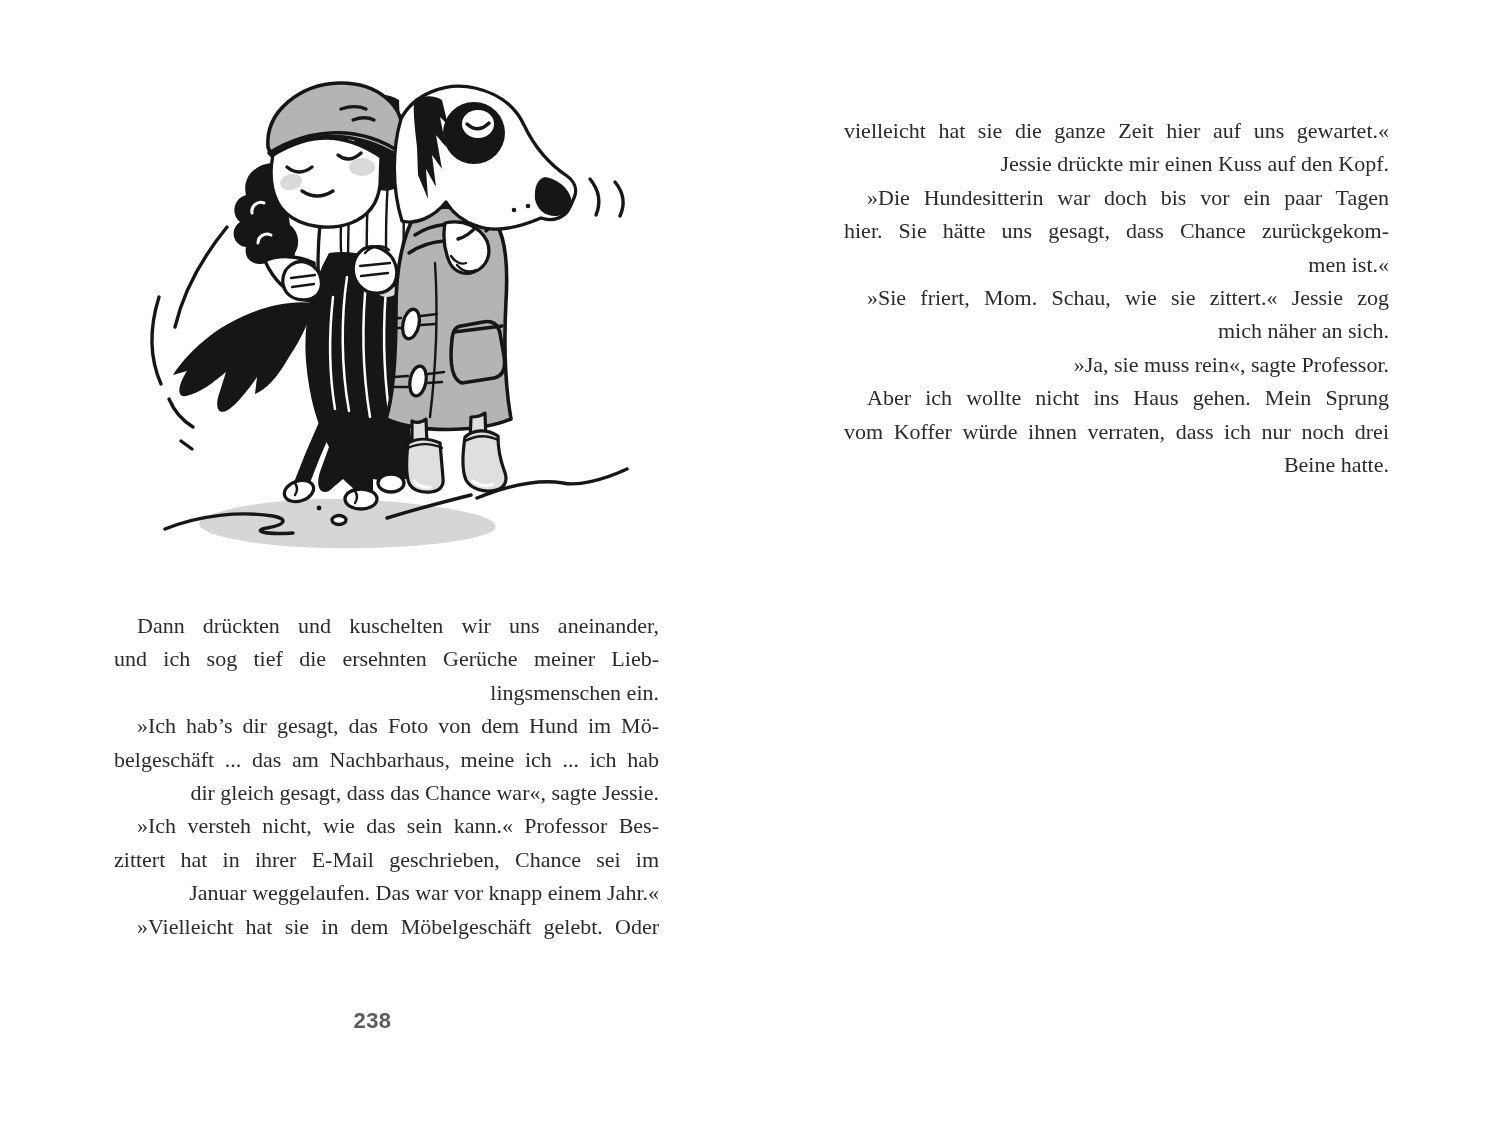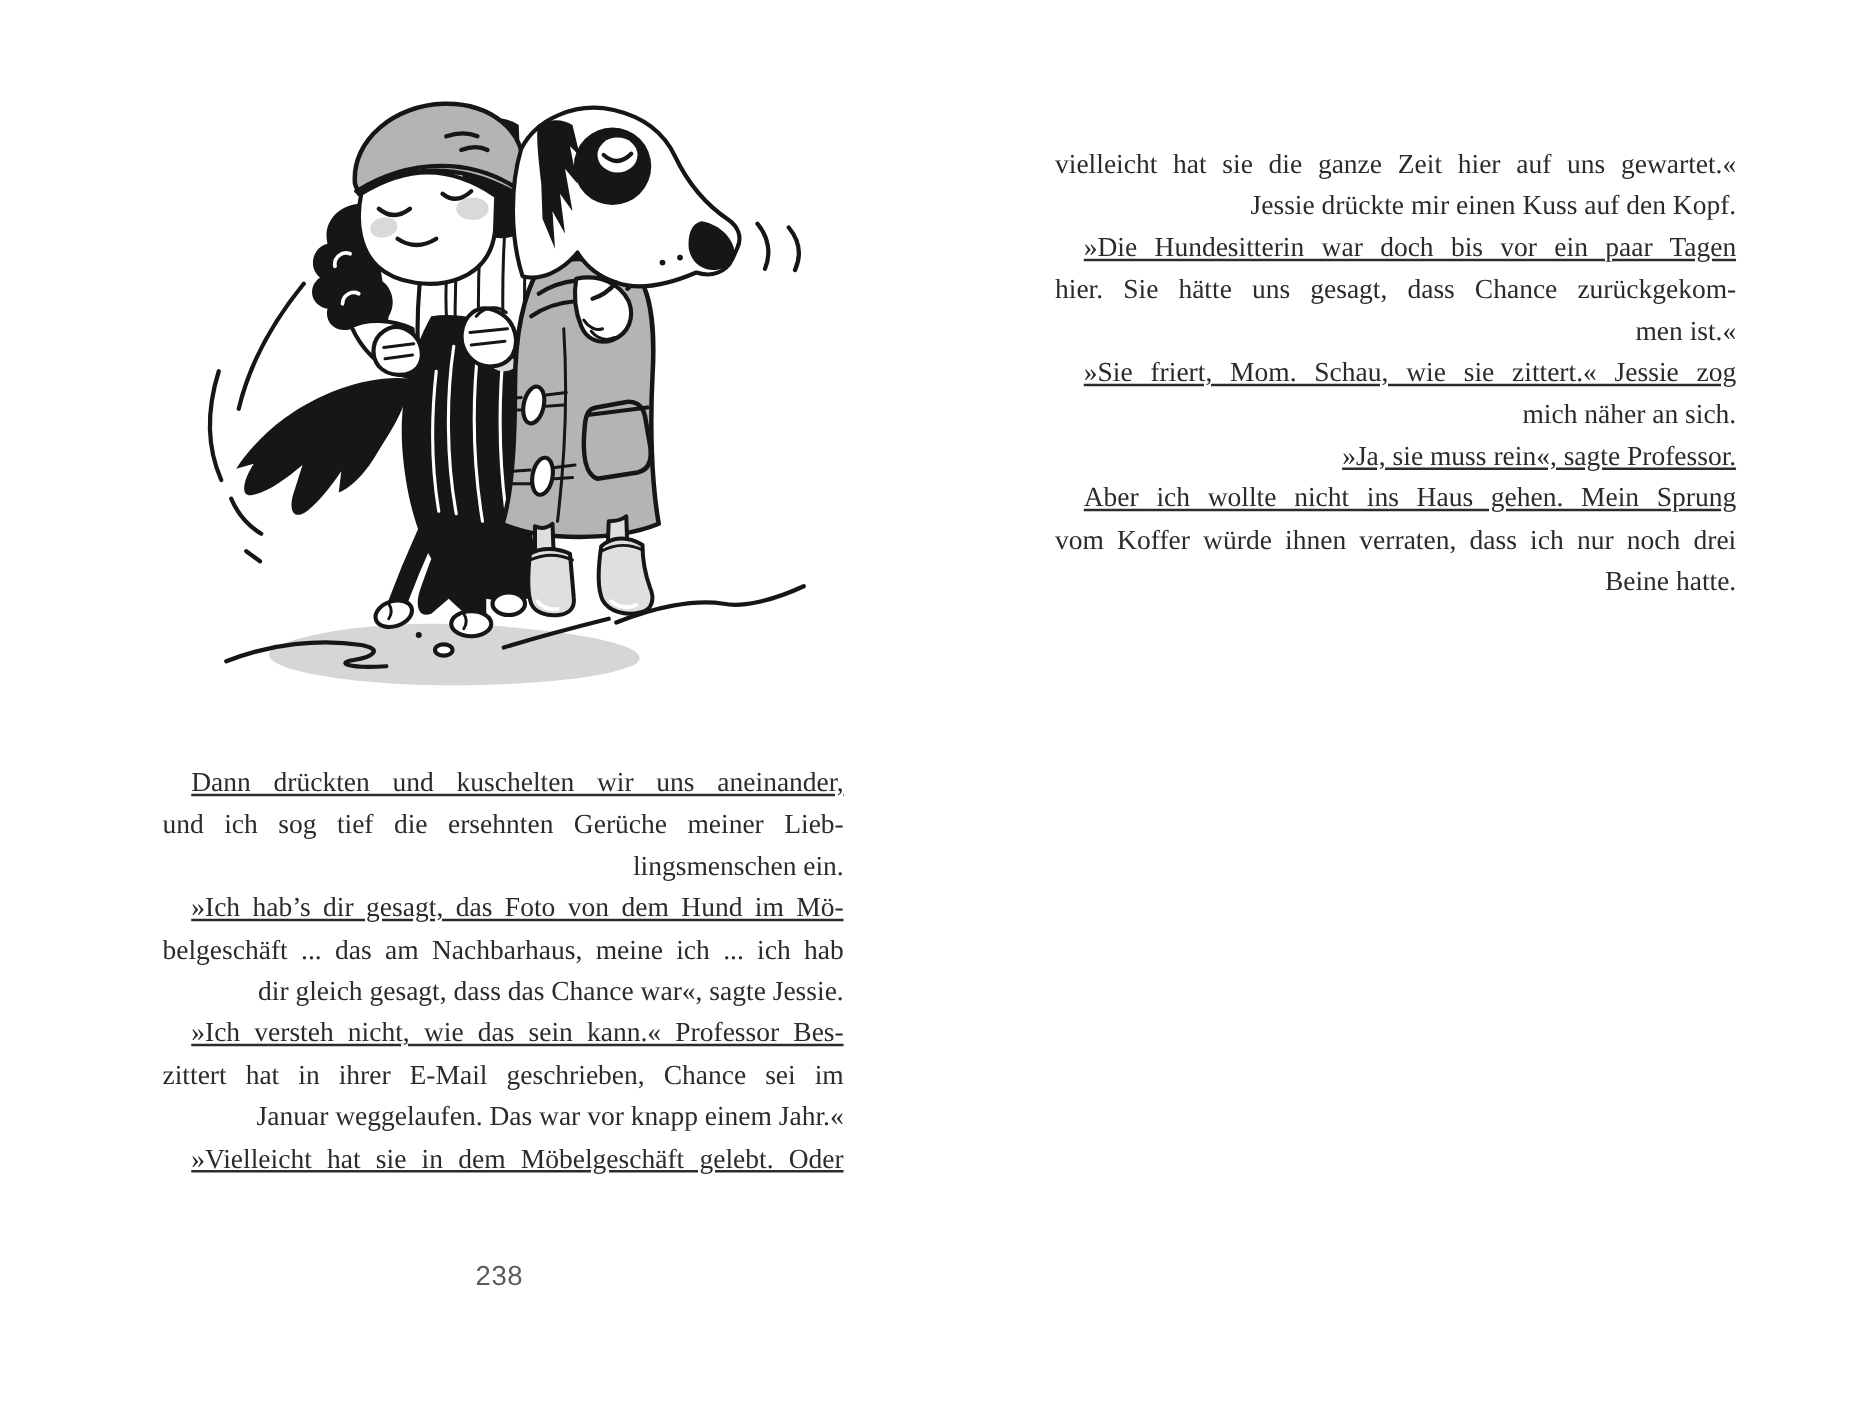--- a/index.html
+++ b/index.html
@@ -7,21 +7,21 @@
   .spread {
     position: relative;
     width: 1500px;
     height: 1135px;
     background: #ffffff;
     overflow: hidden;
     font-family: "Liberation Serif", serif;
     color: #2b2b2b;
   }
   .page { position: absolute; top: 0; height: 100%; }
-  .page-left  { left: 0;   width: 750px; margin-left: 16px; }
+  .page-left  { left: 0;   width: 750px; }
   .page-right { left: 750px; width: 750px; margin-top: 37px; }
 
   .illustration {
     position: absolute;
     left: 115px;
     top: 66px;
     width: 545px;
     height: 502px;
     margin: 0;
   }
@@ -32,30 +32,30 @@
     width: 545px;
     font-size: 22px;
     line-height: 33.4px;
     overflow: hidden;
   }
   .textblock-left  { left: 114px; top: 609px; }
   .textblock-right { left: 94px;  top: 77px; }  
 
   .line { width: 100%; text-align: right; white-space: pre-wrap; }
   .line.just { text-align: justify; text-align-last: justify; }
-  .line.indent { text-indent: 23px; text-decoration: underline; }
+  .line.indent { text-indent: 23px; }
 
   .pagenum {
     position: absolute;
-    left: 111px;
+    left: 100px;
     top: 1008px;
     width: 545px;
     text-align: center;
     font-family: "Liberation Sans", sans-serif;
-    font-weight: 400;
+    font-weight: 700;
     font-size: 22px;
     letter-spacing: 0.5px;
     color: #5c5c5c;
   }
 
   
   .ln { fill: none; stroke: #161616; stroke-width: 3.4; stroke-linecap: round; stroke-linejoin: round; }
   .thin { stroke-width: 2.4; }
   .wht { fill: #ffffff; stroke: #161616; stroke-width: 3.3; stroke-linejoin: round; }
   .blk { fill: #161616; stroke: none; }

